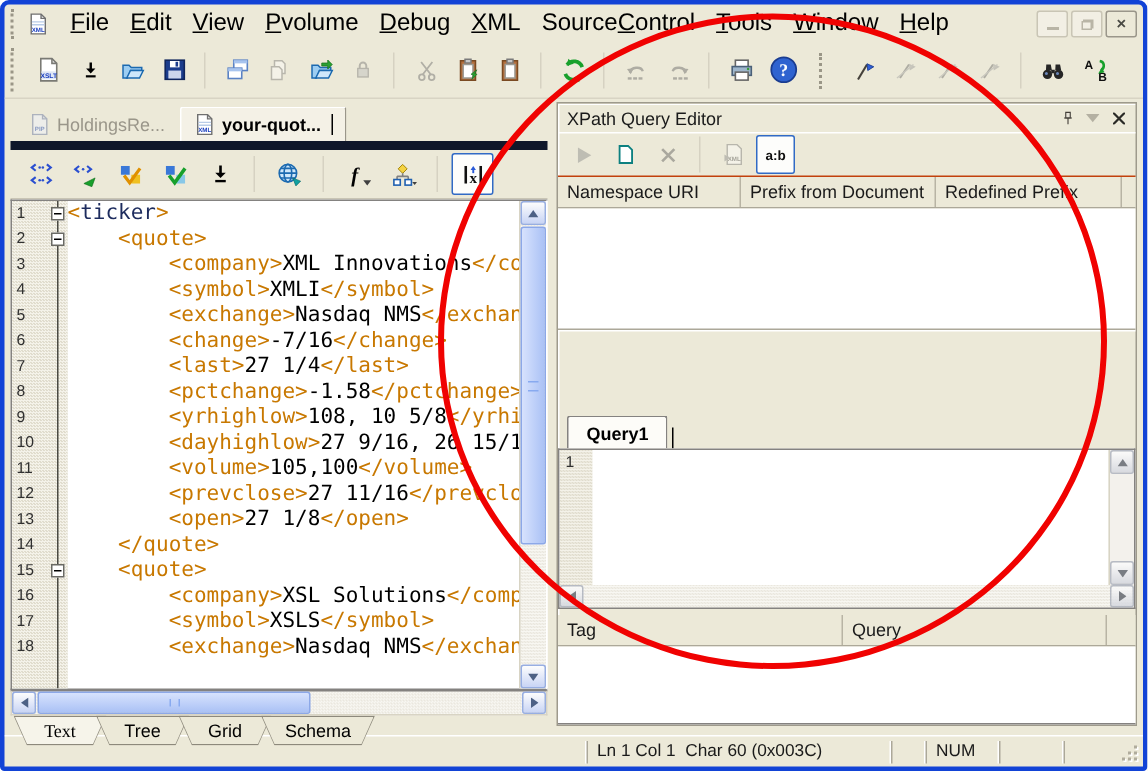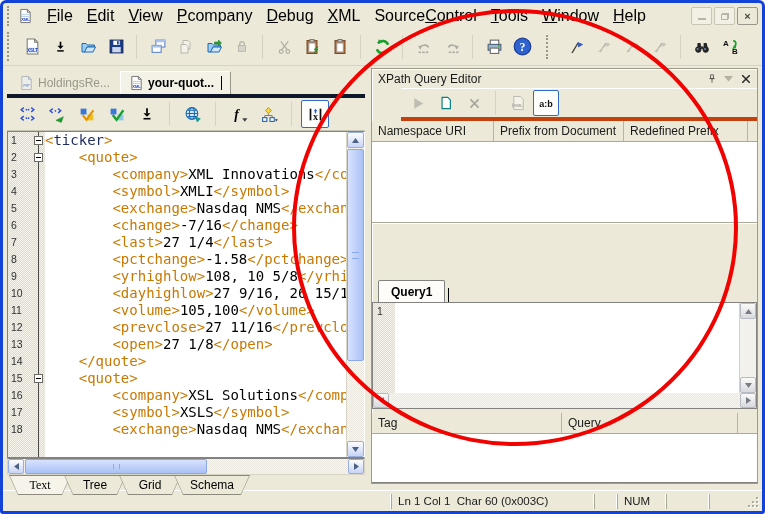--- a/index.html
+++ b/index.html
@@ -30,21 +30,21 @@
   .tbtn.selected{border:1px solid #316ac5;background:#fdfdfb;border-radius:2px;}
   .tsep{width:7px;height:24px;flex:none;border-left:1px solid #d6d2c2;margin-left:6px;}
   .thandle{width:9px;height:24px;border-left:2px dotted #9a9687;margin:0 5px 0 10px;flex:none;}
 
   
   .content{flex:1;display:flex;padding:2px 4px 0 4px;gap:6px;min-height:0;}
   .left-panel{width:358px;flex:none;display:flex;flex-direction:column;}
   .right-panel{flex:1;display:flex;flex-direction:column;border:1px solid #9e9a8c;background:#ece9d8;margin-bottom:6px;box-shadow:1px 1px 0 #fff inset;}
 
   
-  .doctabs{height:26px;display:flex;align-items:flex-end;gap:2px;padding-left:4px;flex:none;border-bottom:4px solid #0f172a;}
+  .doctabs{height:26px;display:flex;align-items:flex-end;gap:2px;padding-left:4px;flex:none;border-bottom:6px solid #0f172a;}
   .dtab{display:flex;align-items:center;gap:4px;height:22px;padding:0 8px;font-size:12px;color:#9a968a;}
   .dtab.active{color:#000;font-weight:bold;border:1px solid #fff;border-right-color:#9a968a;border-bottom:none;background:#f4f1e6;border-radius:2px 2px 0 0;}
   .dtab .ticon{display:flex;}
   .dtab.inactive .ticon{opacity:.55;}
   .caret{width:1px;height:14px;background:#000;margin-left:3px;}
 
   .edtoolbar{height:32px;display:flex;align-items:center;gap:2px;padding-left:6px;flex:none;border-bottom:1px solid #c9c5b5;}
 
   
   .editor{position:relative;height:325px;flex:none;background:#fff;border:1px solid #848280;border-right-color:#fff;overflow:hidden;font-family:"DejaVu Sans Mono",monospace;font-size:14px;line-height:17px;}
@@ -79,21 +79,21 @@
   .vtab{position:relative;height:20px;margin-right:-7px;}
   .vtab .shape{position:absolute;inset:0;clip-path:polygon(0 0,100% 0,calc(100% - 9px) 100%,9px 100%);background:#8d897c;}
   .vtab .fill{position:absolute;inset:1px 1px 1px 1px;clip-path:polygon(0 0,100% 0,calc(100% - 8px) 100%,8px 100%);background:#ece9d8;display:flex;align-items:center;justify-content:center;font-size:12px;color:#000;padding:0 14px;}
   .vtab.active .fill{background:#f6f4ea;font-weight:normal;}
   .leftstrip{flex:1;}
 
   
   .ptitle{height:18px;display:flex;align-items:center;font-size:12px;color:#1a1a1a;padding:1px 4px 0 6px;flex:none;}
   .ptitle .t{flex:1;}
   .picon{width:15px;height:14px;display:flex;align-items:center;justify-content:center;margin-left:2px;}
-  .ptoolbar{height:28px;display:flex;align-items:center;gap:2px;padding-left:4px;flex:none;border-bottom:4px solid #c2410c;border-top:1px solid #fff;margin-left:29px;}
+  .ptoolbar{height:28px;display:flex;align-items:center;gap:2px;padding-left:4px;flex:none;border-bottom:1px solid #c2410c;border-top:1px solid #fff;}
   .ptoolbar .tbtn{width:24px;height:24px;}
   .gridhead{height:20px;display:flex;align-items:center;flex:none;background:#ece9d8;border-bottom:1px solid #aca899;font-size:12px;color:#1a1a1a;}
   .ghcol{height:100%;display:flex;align-items:center;padding-left:6px;border-right:1px solid #b8b4a4;box-sizing:border-box;flex:none;}
   .gridbody{background:#fff;border-bottom:1px solid #aca899;}
   .ns-body{height:80px;flex:none;}
   .panelgap{height:8px;flex:none;border-top:1px solid #fff;}
   .querytabs{height:24px;display:flex;align-items:flex-end;padding-left:6px;flex:none;margin-top:46px;}
   .qtab{height:21px;display:flex;align-items:center;padding:0 12px;font-size:12px;font-weight:bold;background:#fdfcf8;border:1px solid #848280;border-bottom:none;border-radius:2px 2px 0 0;}
   .qeditor{position:relative;height:90px;flex:none;background:#fff;border:1px solid #848280;border-bottom:none;overflow:hidden;}
   .qgutter{position:absolute;left:0;top:0;bottom:0;width:22px;background-image:conic-gradient(#e0dccd 25%,#f4f2e9 0 50%,#e0dccd 0 75%,#f4f2e9 0);background-size:2px 2px;font-size:10.5px;color:#303030;padding:2px 0 0 4px;box-sizing:border-box;}
@@ -131,21 +131,21 @@
             <path d="M3 1h7l3 3v11H3z" fill="#fff" stroke="#707070"></path>
             <path d="M10 1v3h3" fill="none" stroke="#707070"></path>
             <path d="M3.5 6.5h9M3.5 8.5h9" stroke="#b8cce8"></path>
             <text x="8" y="13.5" font-size="4.4" font-weight="bold" fill="#1b3fbf" text-anchor="middle" font-family="sans-serif">XML</text>
           </svg>
         </span>
       <div id="menu-items" style="display:flex;">
           <span class="menu-item"><span></span><u>F</u><span>ile</span></span>
           <span class="menu-item"><span></span><u>E</u><span>dit</span></span>
           <span class="menu-item"><span></span><u>V</u><span>iew</span></span>
-          <span class="menu-item"><span></span><u>P</u><span>company</span></span>
+          <span class="menu-item"><span></span><u>P</u><span>volume</span></span>
           <span class="menu-item"><span></span><u>D</u><span>ebug</span></span>
           <span class="menu-item"><span></span><u>X</u><span>ML</span></span>
           <span class="menu-item"><span>Source</span><u>C</u><span>ontrol</span></span>
           <span class="menu-item"><span></span><u>T</u><span>ools</span></span>
           <span class="menu-item"><span></span><u>W</u><span>indow</span></span>
           <span class="menu-item"><span></span><u>H</u><span>elp</span></span>
         </div>
       <div class="wincontrols" id="win-controls">
           <div class="wbtn">
             <span class="glyph-min"></span>

